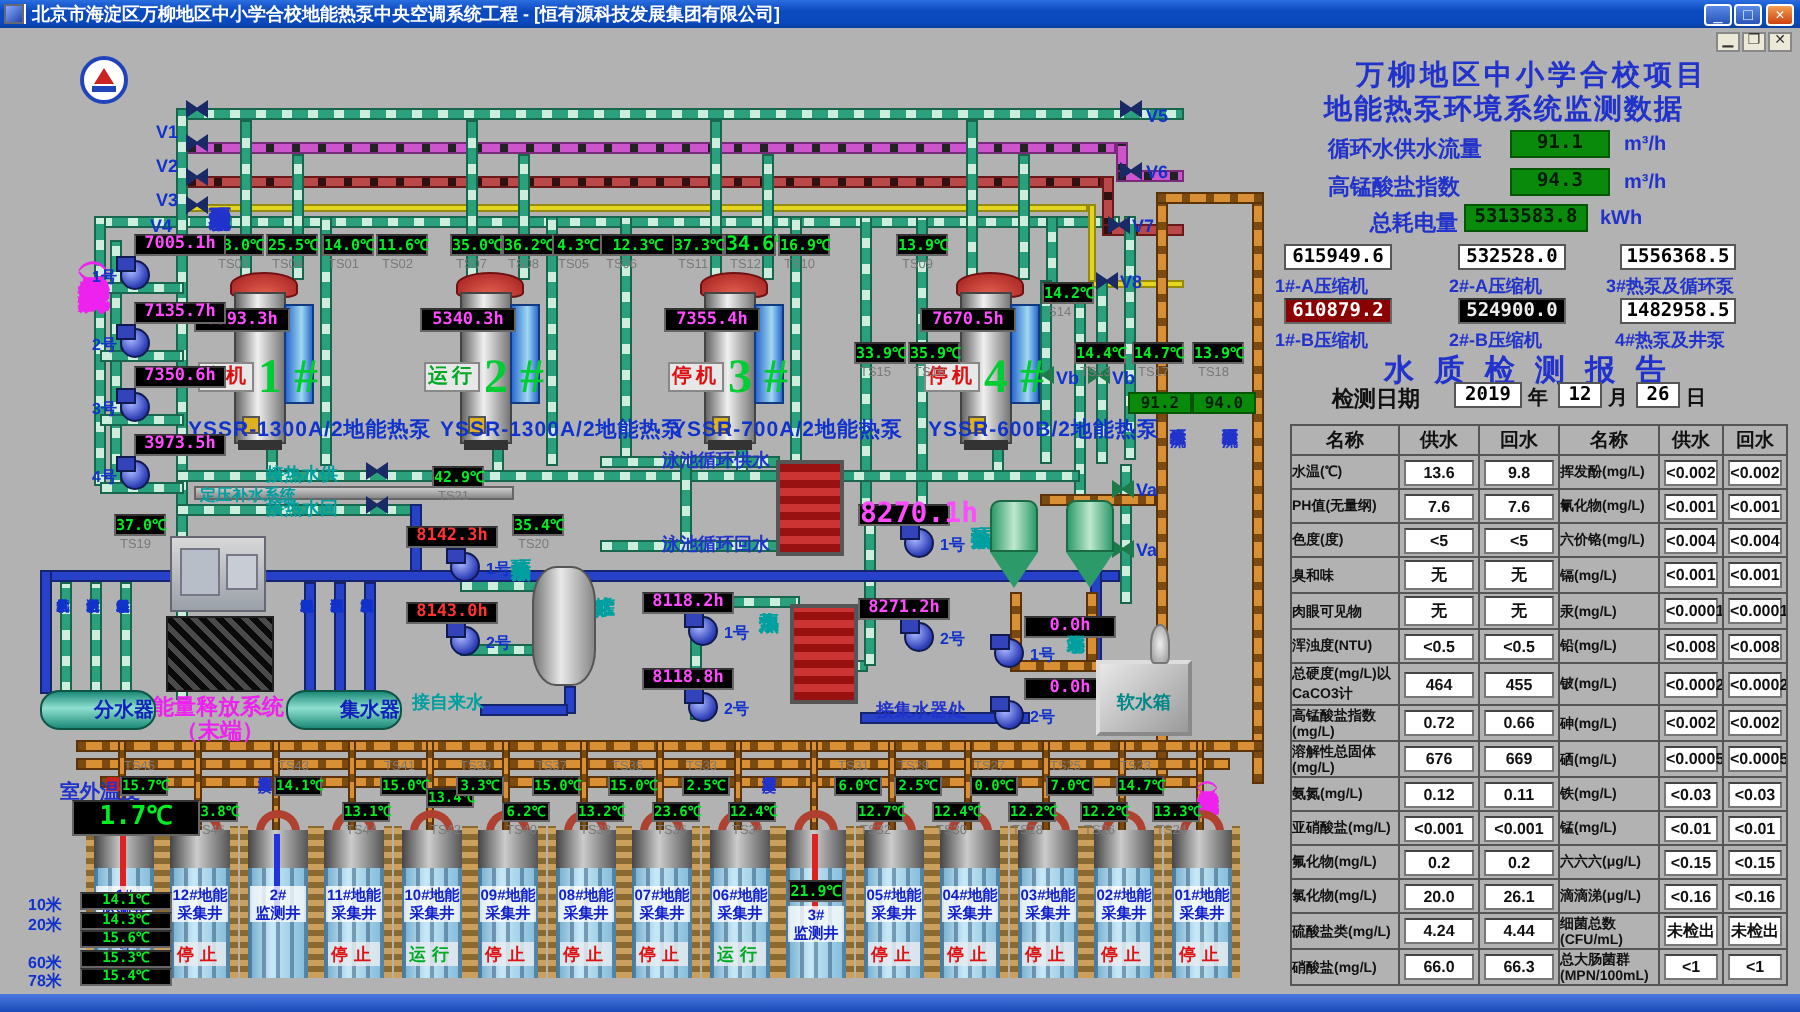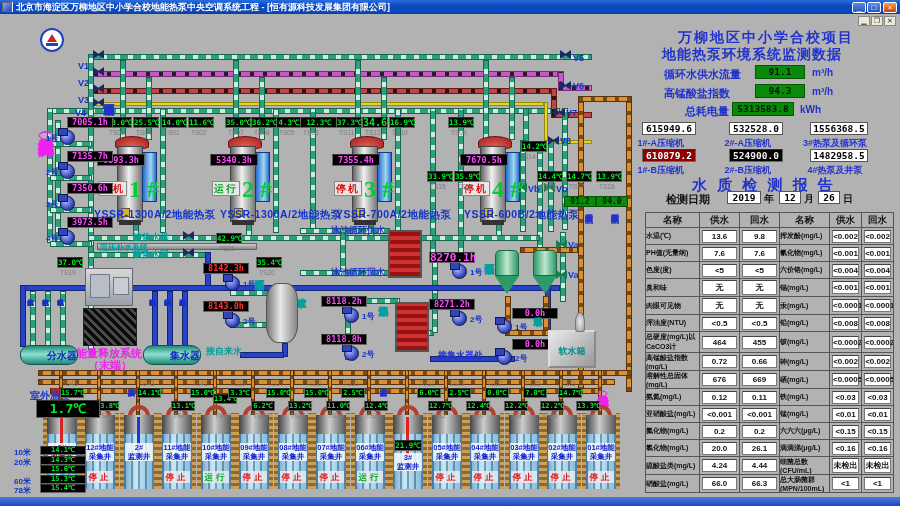--- a/index.html
+++ b/index.html
@@ -327,21 +327,21 @@
       <div class="pump" style="left: 225px; top: 285px;"></div>
       <div class="ledr" style="left: 203px; top: 273px; width: 46px; height: 11px; font-size: 8.5px; line-height: 9px;">8143.0h</div>
       <div class="t" style="left: 243px; top: 288px; font-size: 8px; color: rgb(17, 51, 204);">2号</div>
       <div class="pump" style="left: 344px; top: 280px;"></div>
       <div class="ledm" style="left: 321px; top: 268px; width: 46px; height: 11px; font-size: 8.5px; line-height: 9px;">8118.2h</div>
       <div class="t" style="left: 362px; top: 283px; font-size: 8px; color: rgb(17, 51, 204);">1号</div>
       <div class="pump" style="left: 344px; top: 318px;"></div>
       <div class="ledm" style="left: 321px; top: 306px; width: 46px; height: 11px; font-size: 8.5px; line-height: 9px;">8118.8h</div>
       <div class="t" style="left: 362px; top: 321px; font-size: 8px; color: rgb(17, 51, 204);">2号</div>
       <div class="pump" style="left: 452px; top: 236px;"></div>
-      <div class="ledm" style="left: 429px; top: 224px; width: 46px; height: 11px; font-size: 11px; line-height: 9px;">8270.1h</div>
+      <div class="ledm" style="left: 429px; top: 224px; width: 46px; height: 11px; font-size: 14px; line-height: 9px;">8270.1h</div>
       <div class="t" style="left: 470px; top: 239px; font-size: 8px; color: rgb(17, 51, 204);">1号</div>
       <div class="pump" style="left: 452px; top: 283px;"></div>
       <div class="ledm" style="left: 429px; top: 271px; width: 46px; height: 11px; font-size: 8.5px; line-height: 9px;">8271.2h</div>
       <div class="t" style="left: 470px; top: 286px; font-size: 8px; color: rgb(17, 51, 204);">2号</div>
       <div class="pump" style="left: 497px; top: 291px;"></div>
       <div class="ledm" style="left: 512px; top: 280px; width: 46px; height: 11px; font-size: 8.5px; line-height: 9px;">0.0h</div>
       <div class="t" style="left: 515px; top: 294px; font-size: 8px; color: rgb(17, 51, 204);">1号</div>
       <div class="pump" style="left: 497px; top: 322px;"></div>
       <div class="ledm" style="left: 512px; top: 311px; width: 46px; height: 11px; font-size: 8.5px; line-height: 9px;">0.0h</div>
       <div class="t" style="left: 515px; top: 325px; font-size: 8px; color: rgb(17, 51, 204);">2号</div>
@@ -818,21 +818,21 @@
       <div class="led" style="left: 228px; top: 360px; width: 24px; height: 10px; font-size: 7px; line-height: 8px;">3.3℃</div>
       <div class="ts" style="left: 230px; top: 352px;">TS39</div>
       <div class="led" style="left: 251px; top: 373px; width: 24px; height: 10px; font-size: 7px; line-height: 8px;">6.2℃</div>
       <div class="ts" style="left: 253px; top: 384px;">TS40</div>
       <div class="led" style="left: 266px; top: 360px; width: 24px; height: 10px; font-size: 7px; line-height: 8px;">15.0℃</div>
       <div class="ts" style="left: 268px; top: 352px;">TS37</div>
       <div class="led" style="left: 288px; top: 373px; width: 24px; height: 10px; font-size: 7px; line-height: 8px;">13.2℃</div>
       <div class="ts" style="left: 290px; top: 384px;">TS38</div>
       <div class="led" style="left: 304px; top: 360px; width: 24px; height: 10px; font-size: 7px; line-height: 8px;">15.0℃</div>
       <div class="ts" style="left: 306px; top: 352px;">TS35</div>
-      <div class="led" style="left: 326px; top: 373px; width: 24px; height: 10px; font-size: 7px; line-height: 8px;">11.0℃</div>
+      <div class="led" style="left: 326px; top: 373px; width: 24px; height: 10px; font-size: 7px; line-height: 8px;">23.6℃</div>
       <div class="ts" style="left: 328px; top: 384px;">TS36</div>
       <div class="led" style="left: 341px; top: 360px; width: 24px; height: 10px; font-size: 7px; line-height: 8px;">2.5℃</div>
       <div class="ts" style="left: 343px; top: 352px;">TS33</div>
       <div class="led" style="left: 364px; top: 373px; width: 24px; height: 10px; font-size: 7px; line-height: 8px;">12.4℃</div>
       <div class="ts" style="left: 366px; top: 384px;">TS34</div>
       <div class="led" style="left: 417px; top: 360px; width: 24px; height: 10px; font-size: 7px; line-height: 8px;">6.0℃</div>
       <div class="ts" style="left: 419px; top: 352px;">TS31</div>
       <div class="led" style="left: 428px; top: 373px; width: 24px; height: 10px; font-size: 7px; line-height: 8px;">12.7℃</div>
       <div class="ts" style="left: 430px; top: 384px;">TS32</div>
       <div class="led" style="left: 447px; top: 360px; width: 24px; height: 10px; font-size: 7px; line-height: 8px;">2.5℃</div>

